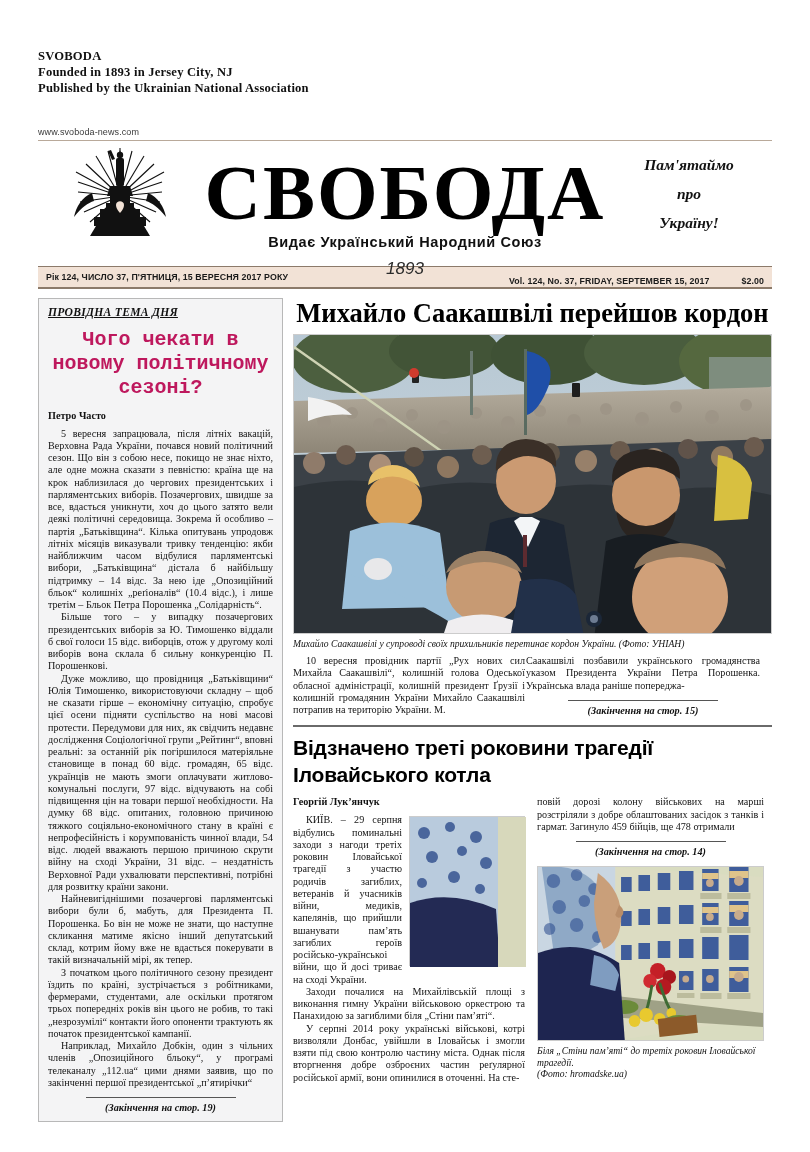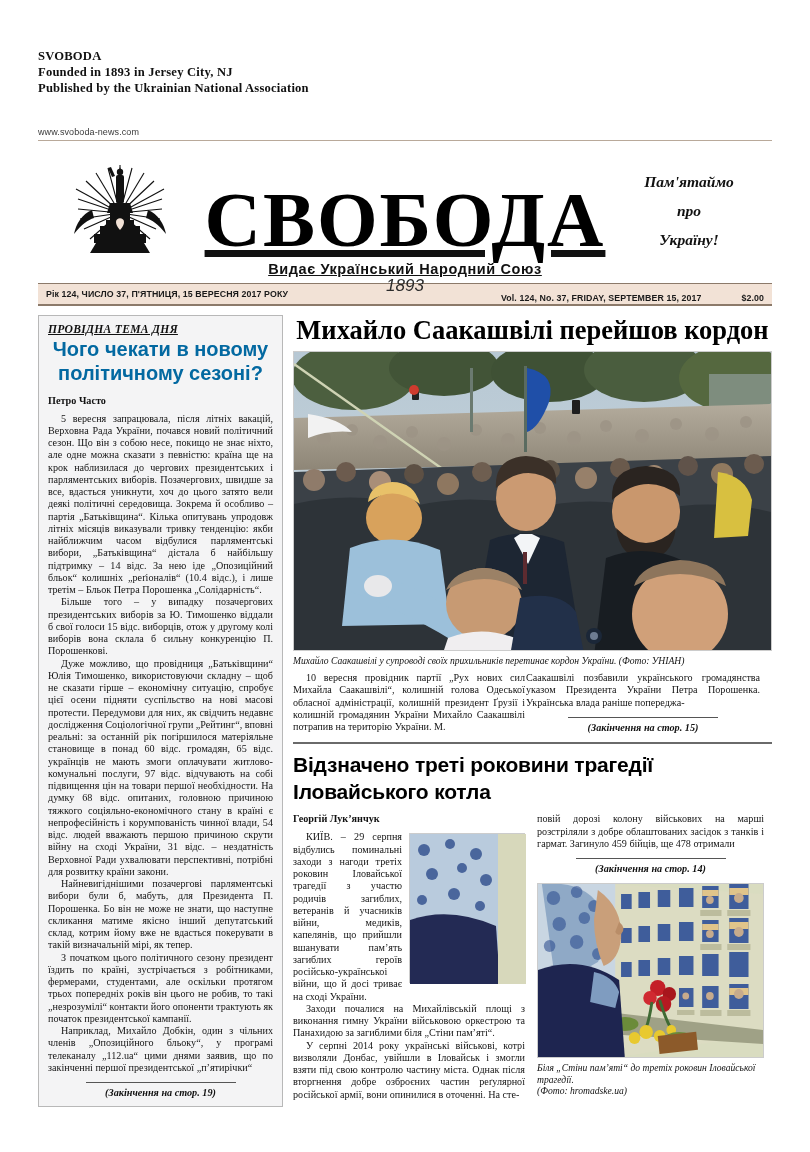--- a/index.html
+++ b/index.html
@@ -22,22 +22,22 @@
   }
   .website {
     margin-top: 30px;
     font-family: "Liberation Sans", sans-serif;
     font-size: 9px; color: #3a3a3a; letter-spacing: .1px;
   }
   .rule-top { border-top: 1px solid #b9a99a; margin-top: 3px; }
 
   
   .masthead {
-    position: relative; height: 118px; margin-top: 18px;
-    display: flex; align-items: flex-end; justify-content: center; text-decoration: underline;
+    position: relative; height: 118px; margin-top: 1px;
+    display: flex; align-items: center; justify-content: center;
   }
   .emblem { position:absolute; left: 28px; top: 4px; width: 108px; height: 104px; }
   .flagtitle { text-align: center; width: 100%; padding-top: 2px;}
   .flagtitle .word {
     font-family: "Liberation Serif", "DejaVu Serif", serif;
     font-weight: bold; font-size: 78px; line-height: 80px;
     letter-spacing: 2px; color: #000;
   }
   .flagtitle .sub {
     font-family: "Liberation Sans", sans-serif;
@@ -57,21 +57,21 @@
     position: relative; height: 23px; margin-top: 6px;
     background: #f2e2d6;
     border-top: 1px solid #8c7a6a; border-bottom: 2px solid #8c7a6a;
     display: flex; align-items: center;
   }
   .datebar .left, .datebar .right {
     font-family: "Liberation Sans", sans-serif;
     font-size: 8.8px; font-weight: bold; color: #1a1a1a; letter-spacing: .1px;
   }
   .datebar .left { padding-left: 8px; }
-  .datebar .right { margin-left: auto; padding-right: 8px; display: flex; gap: 40px; margin-top: 8px; }
+  .datebar .right { margin-left: auto; padding-right: 8px; display: flex; gap: 32px; margin-top: 8px; }
   .datebar .year {
     position: absolute; left: 50%; transform: translateX(-50%); top: -8px;
     font-family: Liberation Sans, sans-serif; font-style: italic;
     font-size: 17px; color: #2b2b2b;
   }
 
   
   .content { display: flex; gap: 10px; margin-top: 9px; }
   .col-left { width: 245px; flex: none; }
   .col-right { width: 479px; flex: none; }
@@ -80,23 +80,23 @@
   .feature {
     border: 1px solid #b8b8b8; background: #f4f4f5;
     padding: 7px 9px 8px 9px;
   }
   .kicker {
     font-family: "Liberation Serif", serif;
     font-style: italic; font-weight: bold; font-size: 11.6px;
     text-decoration: underline; letter-spacing: .3px; color:#111;
   }
   .feature-head {
-    font-family: Liberation Sans, sans-serif;
+    font-family: Liberation Mono, monospace;
     font-weight: bold; font-size: 20px; line-height: 24px;
-    text-align: center; margin: 1px 0 10px 0; color:#0369a1;
+    text-align: center; margin: 9px 0 10px 0; color:#be185d;
   }
   .byline {
     font-family: "Liberation Serif", serif;
     font-weight: bold; font-size: 10.2px; margin-bottom: 7px; color:#111;
   }
   .body-txt {
     font-family: "Liberation Serif", "DejaVu Serif", serif;
     font-size: 10.15px; line-height: 12.25px;
     text-align: justify; text-justify: inter-word;
     hyphens: none; color: #141414;

